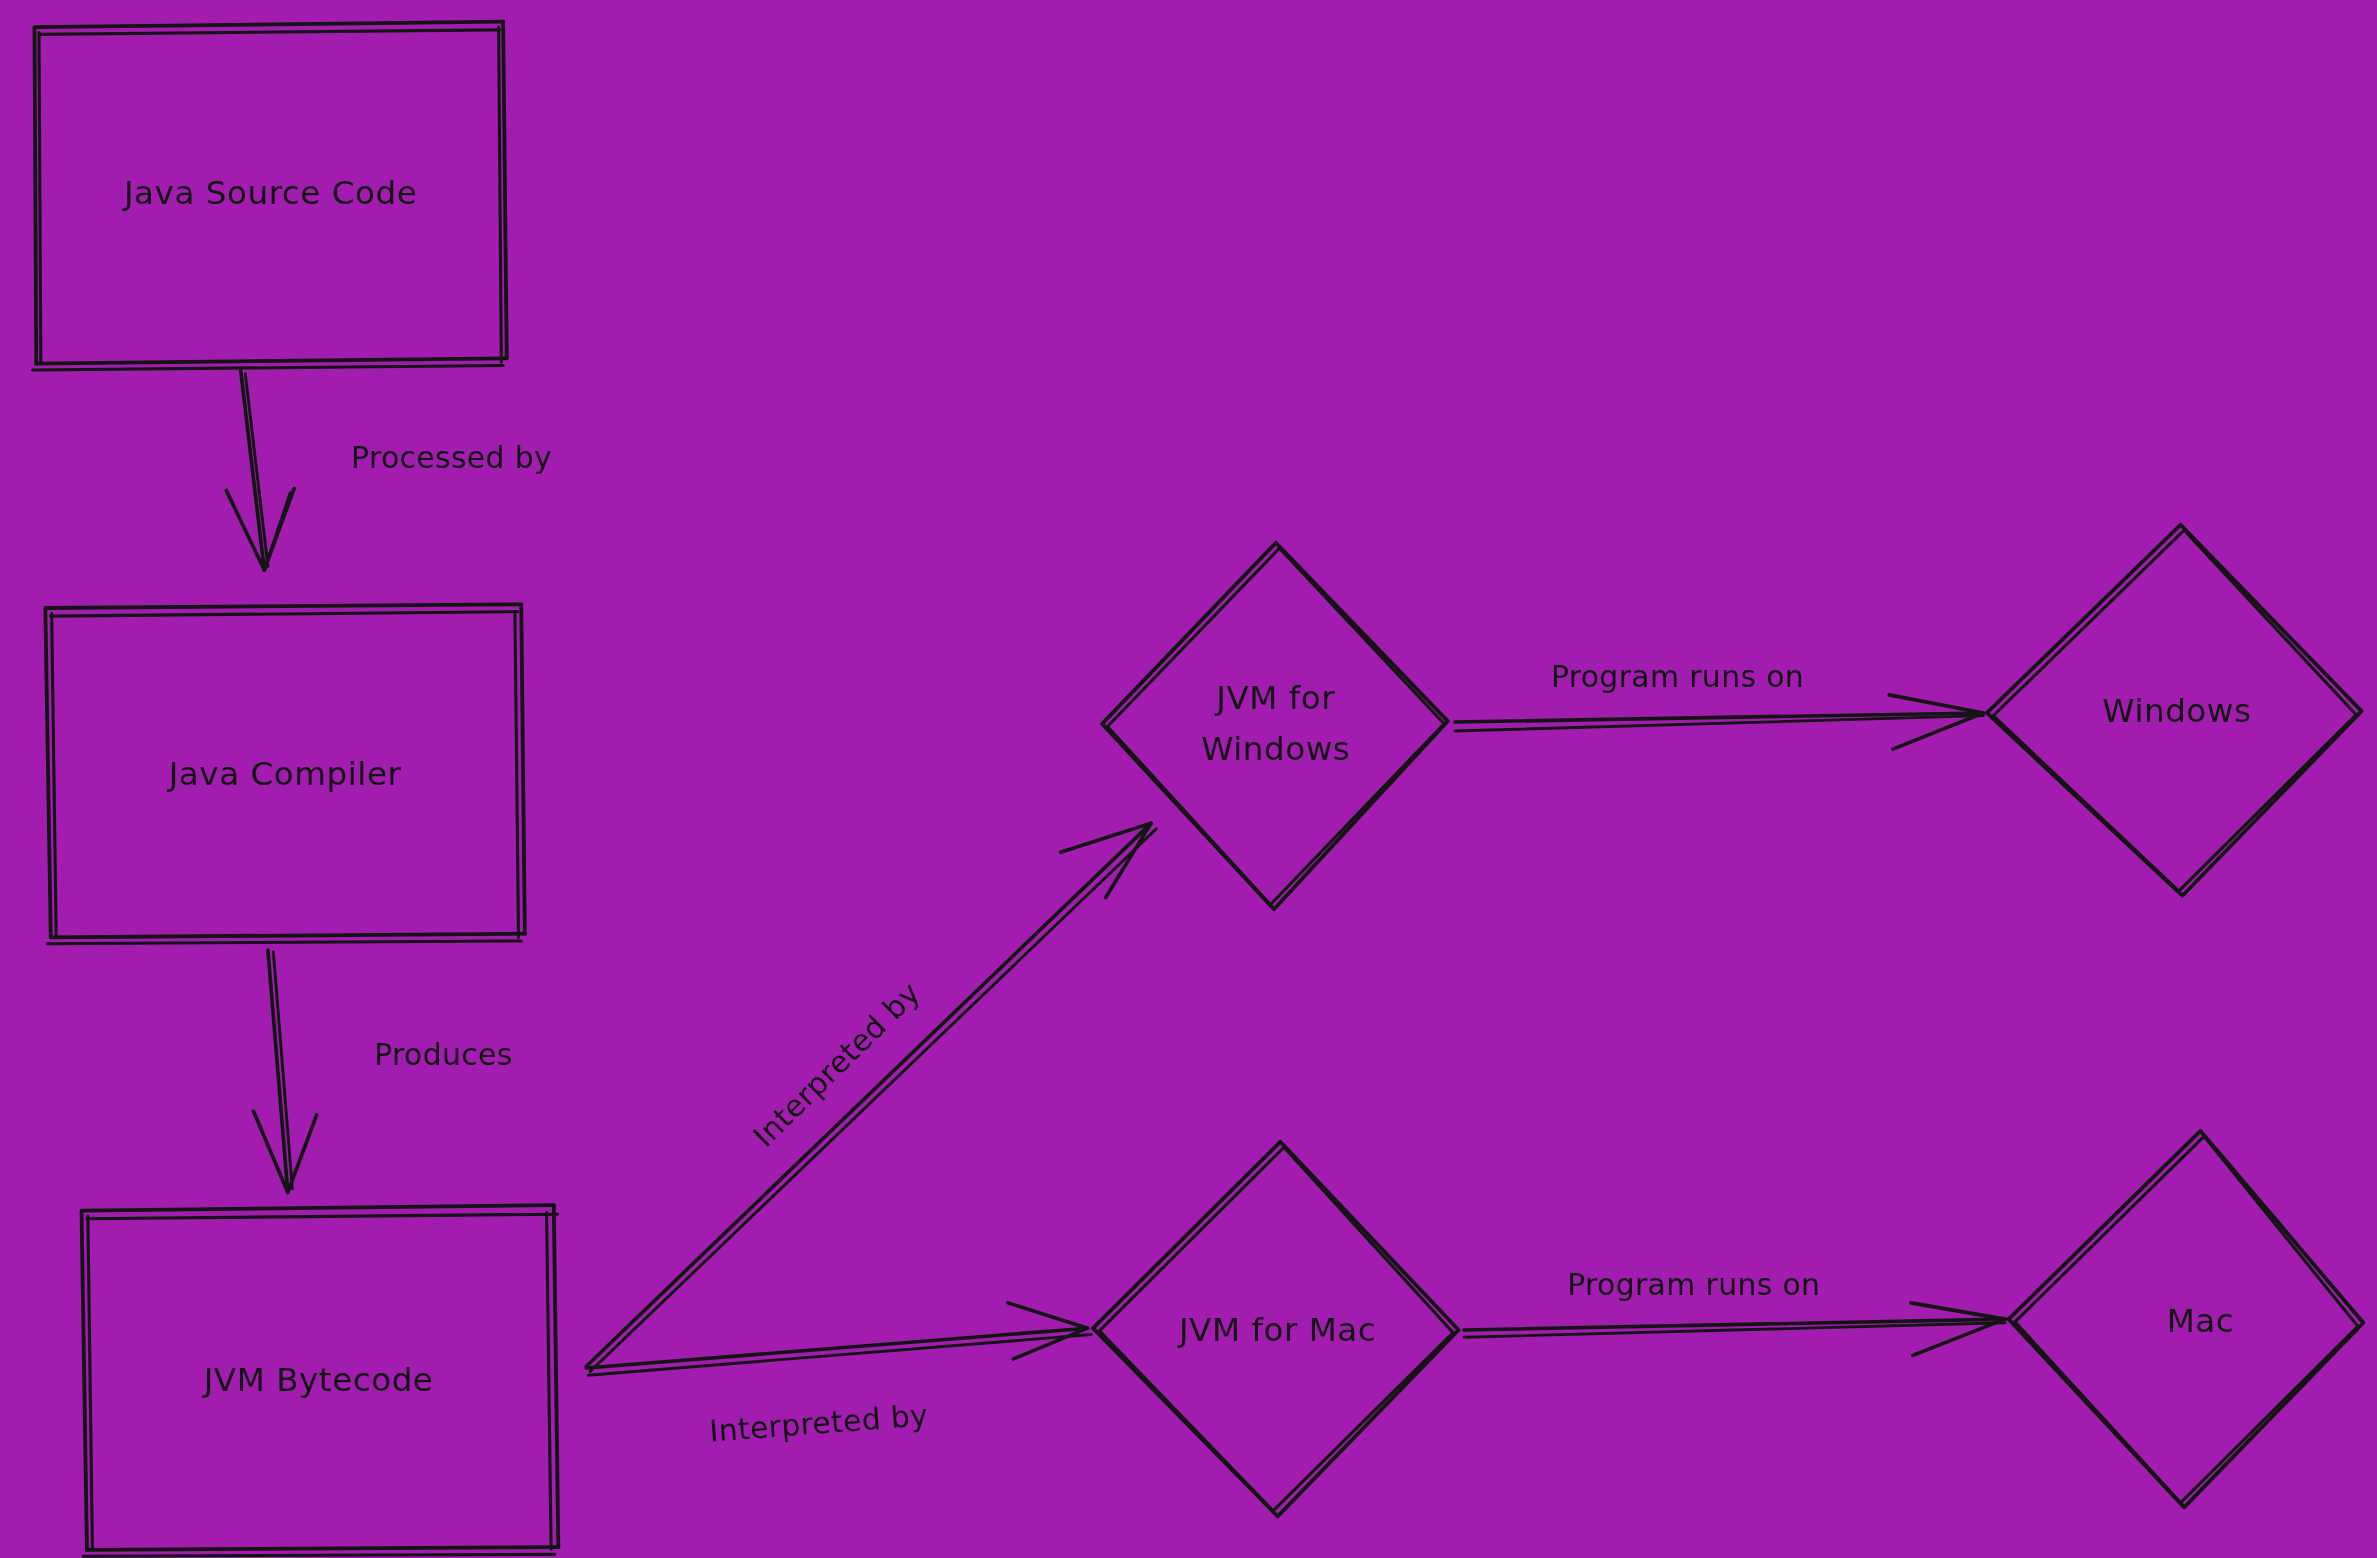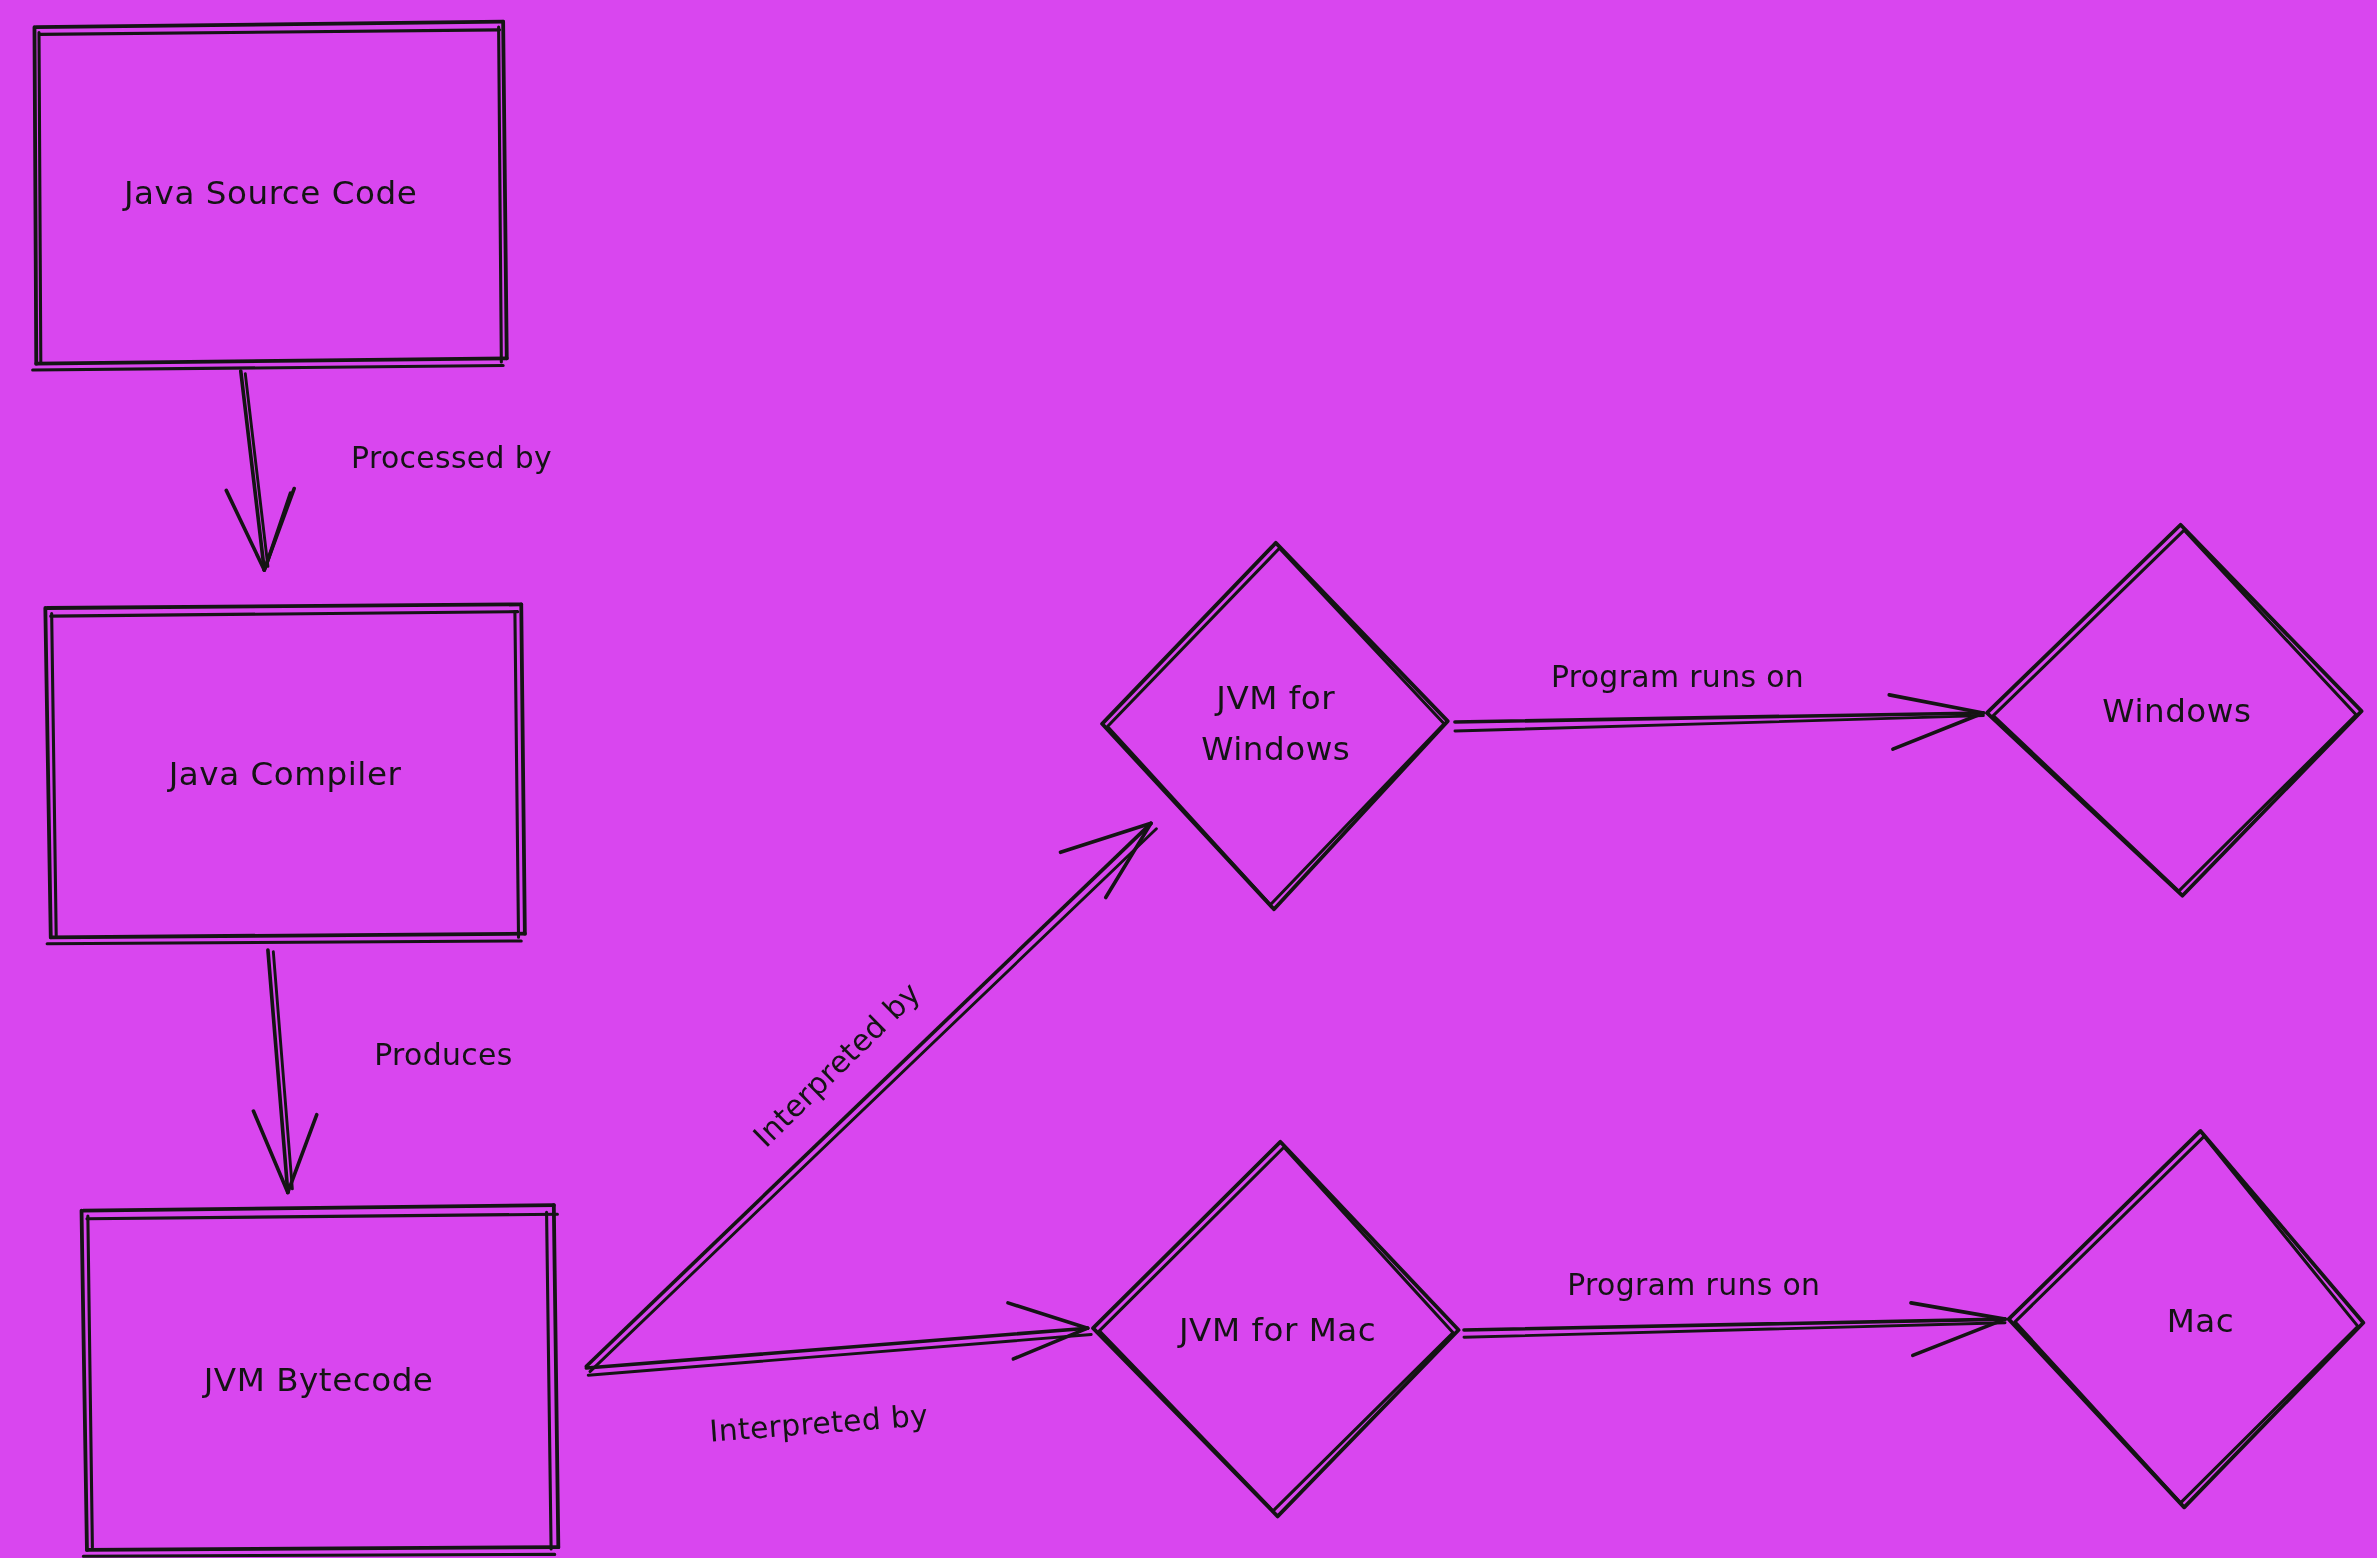--- a/index.html
+++ b/index.html
@@ -7,21 +7,21 @@
     padding: 0;
     background: #ffffff;
   }
   body {
     font-family: "DejaVu Sans", sans-serif;
   }
   #canvas-root {
     position: relative;
     width: 2377px;
     height: 1558px;
-    background: #d946ef;
+    background: #a21caf;
     overflow: hidden;
   }
   svg#diagram {
     position: absolute;
     left: 0;
     top: 0;
     width: 2377px;
     height: 1558px;
   }
   .sketch-stroke {

